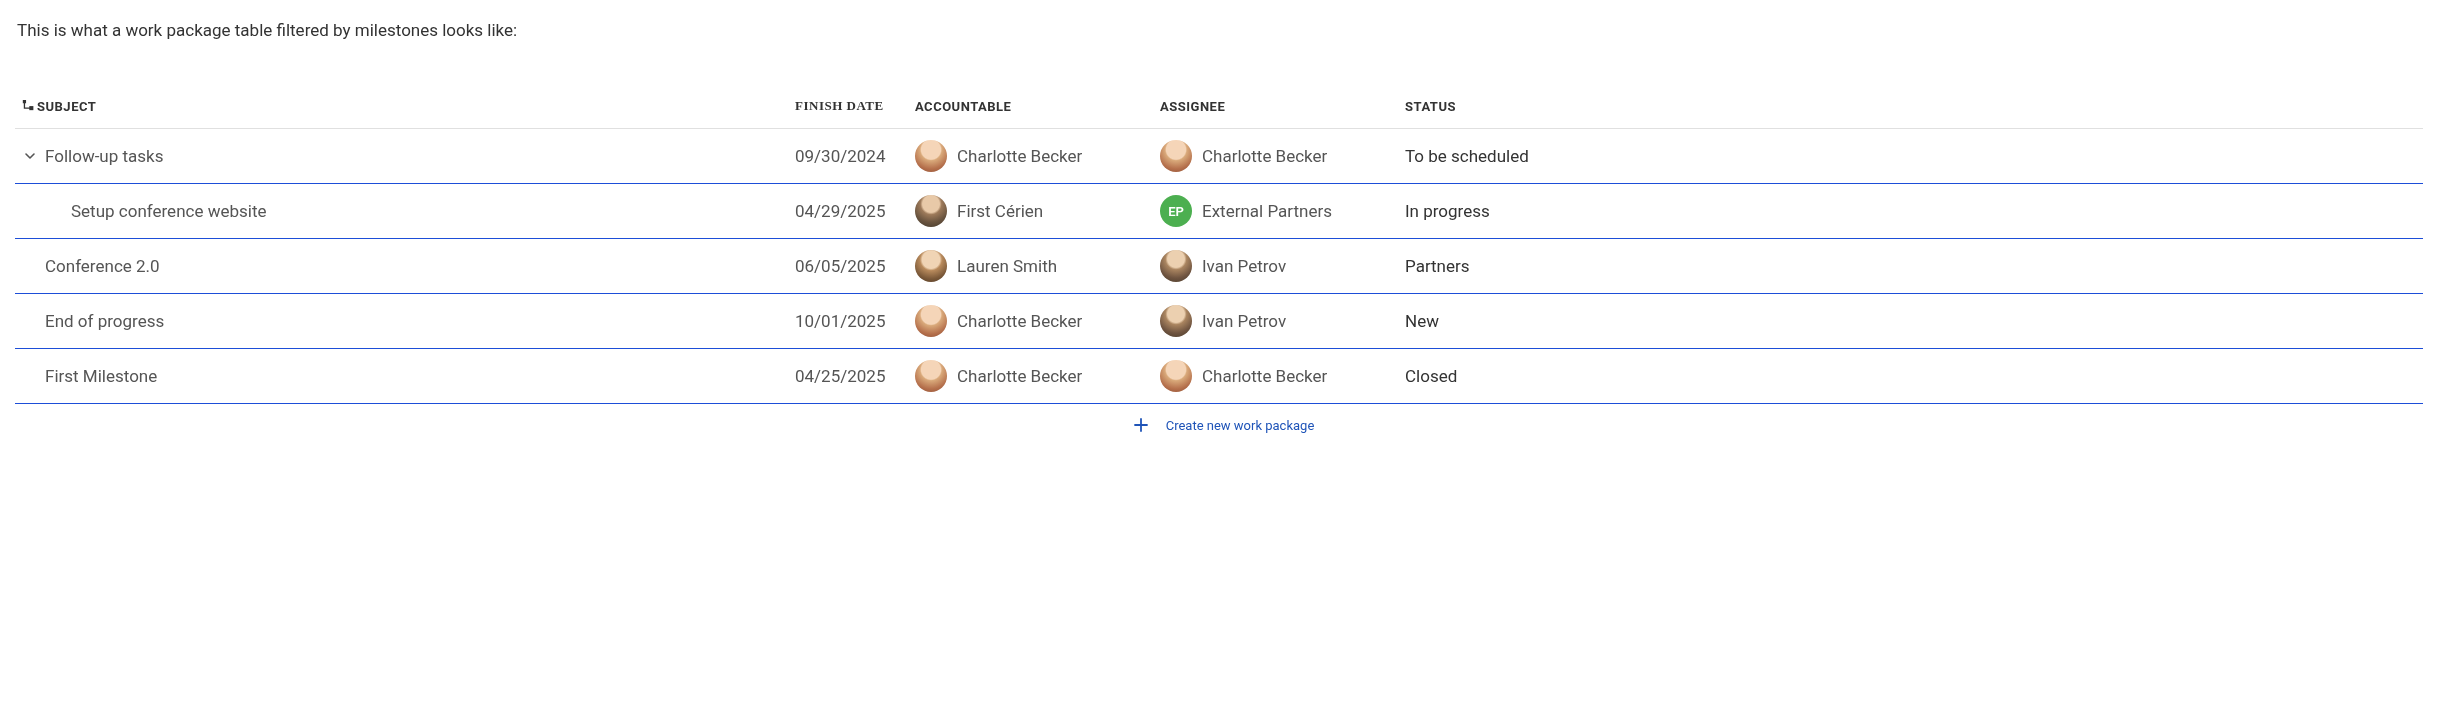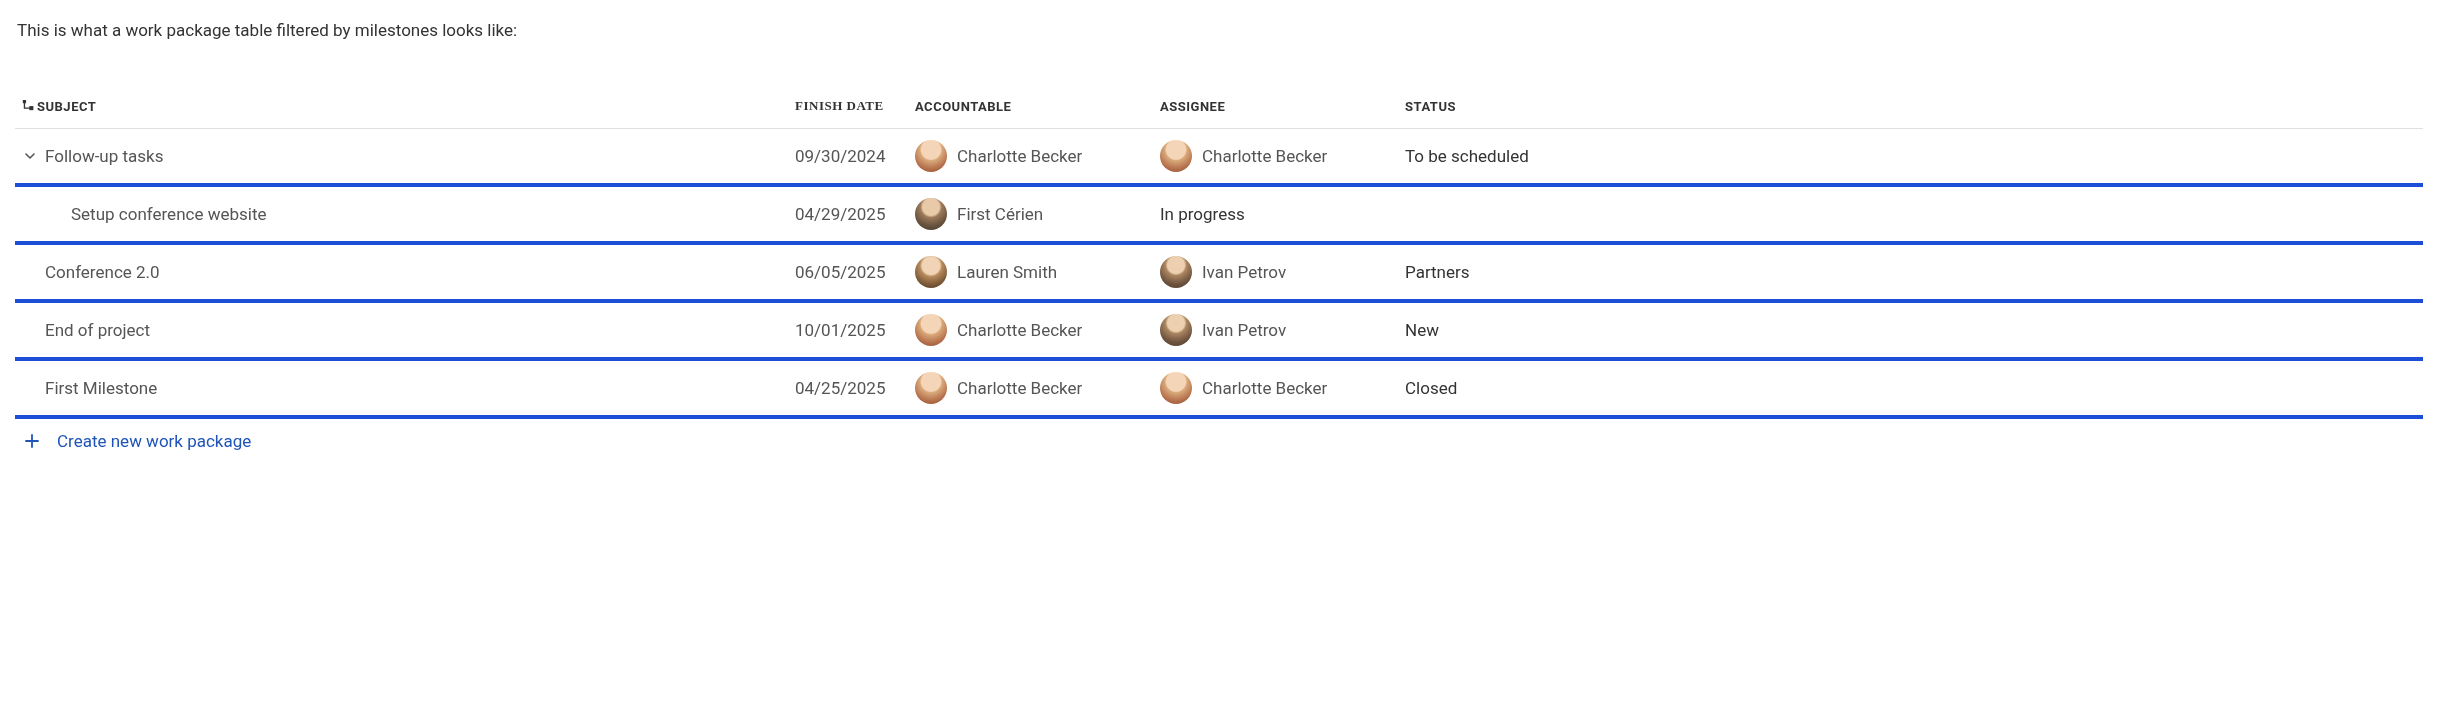--- a/index.html
+++ b/index.html
@@ -61,21 +61,21 @@
       display: inline-flex;
       align-items: center;
       justify-content: center;
       width: 14px;
       height: 14px;
     }
     .table-row {
       display: flex;
       align-items: center;
       padding: 11px 0;
-      border-bottom: 4px solid #1d4ed8;
+      border-bottom: 1px solid #1d4ed8;
       min-height: 52px;
     }
     .row-subject {
       flex: 0 0 780px;
       display: flex;
       align-items: center;
       padding-left: 6px;
     }
     .row-finish {
       flex: 0 0 120px;
@@ -149,22 +149,23 @@
     }
     .avatar-ep {
       background: #4caf50;
     }
     .create-row {
       display: flex;
       align-items: center;
       gap: 16px;
       padding: 12px 0 8px 8px;
       color: #1f54b8;
-      font-size: 17px;
+      font-size: 13px;
       cursor: pointer;
+      justify-content: center;
     }
     .plus-icon {
       display: inline-flex;
       align-items: center;
       justify-content: center;
       width: 18px;
       height: 18px;
     }
   </style>
 </head>
@@ -214,40 +215,44 @@
       </div>
       <div class="table-row">
         <div class="row-subject indent-2">
           <span class="subject-text">Setup conference website</span>
         </div>
         <div class="row-finish">04/29/2025</div>
         <div class="row-accountable">
           <span class="avatar avatar-jean"></span>
           <span>First Cérien</span>
         </div>
+        <div class="row-assignee">
+          <span class="avatar avatar-ep">EP</span>
+          <span>External Partners</span>
+        </div>
         <div class="row-status">In progress</div>
       </div>
       <div class="table-row">
         <div class="row-subject indent-1">
           <span class="subject-text">Conference 2.0</span>
         </div>
         <div class="row-finish">06/05/2025</div>
         <div class="row-accountable">
           <span class="avatar avatar-lauren"></span>
           <span>Lauren Smith</span>
         </div>
         <div class="row-assignee">
           <span class="avatar avatar-ivan"></span>
           <span>Ivan Petrov</span>
         </div>
         <div class="row-status">Partners</div>
       </div>
       <div class="table-row">
         <div class="row-subject indent-1">
-          <span class="subject-text">End of project</span>
+          <span class="subject-text">End of progress</span>
         </div>
         <div class="row-finish">10/01/2025</div>
         <div class="row-accountable">
           <span class="avatar avatar-charlotte"></span>
           <span>Charlotte Becker</span>
         </div>
         <div class="row-assignee">
           <span class="avatar avatar-ivan"></span>
           <span>Ivan Petrov</span>
         </div>

